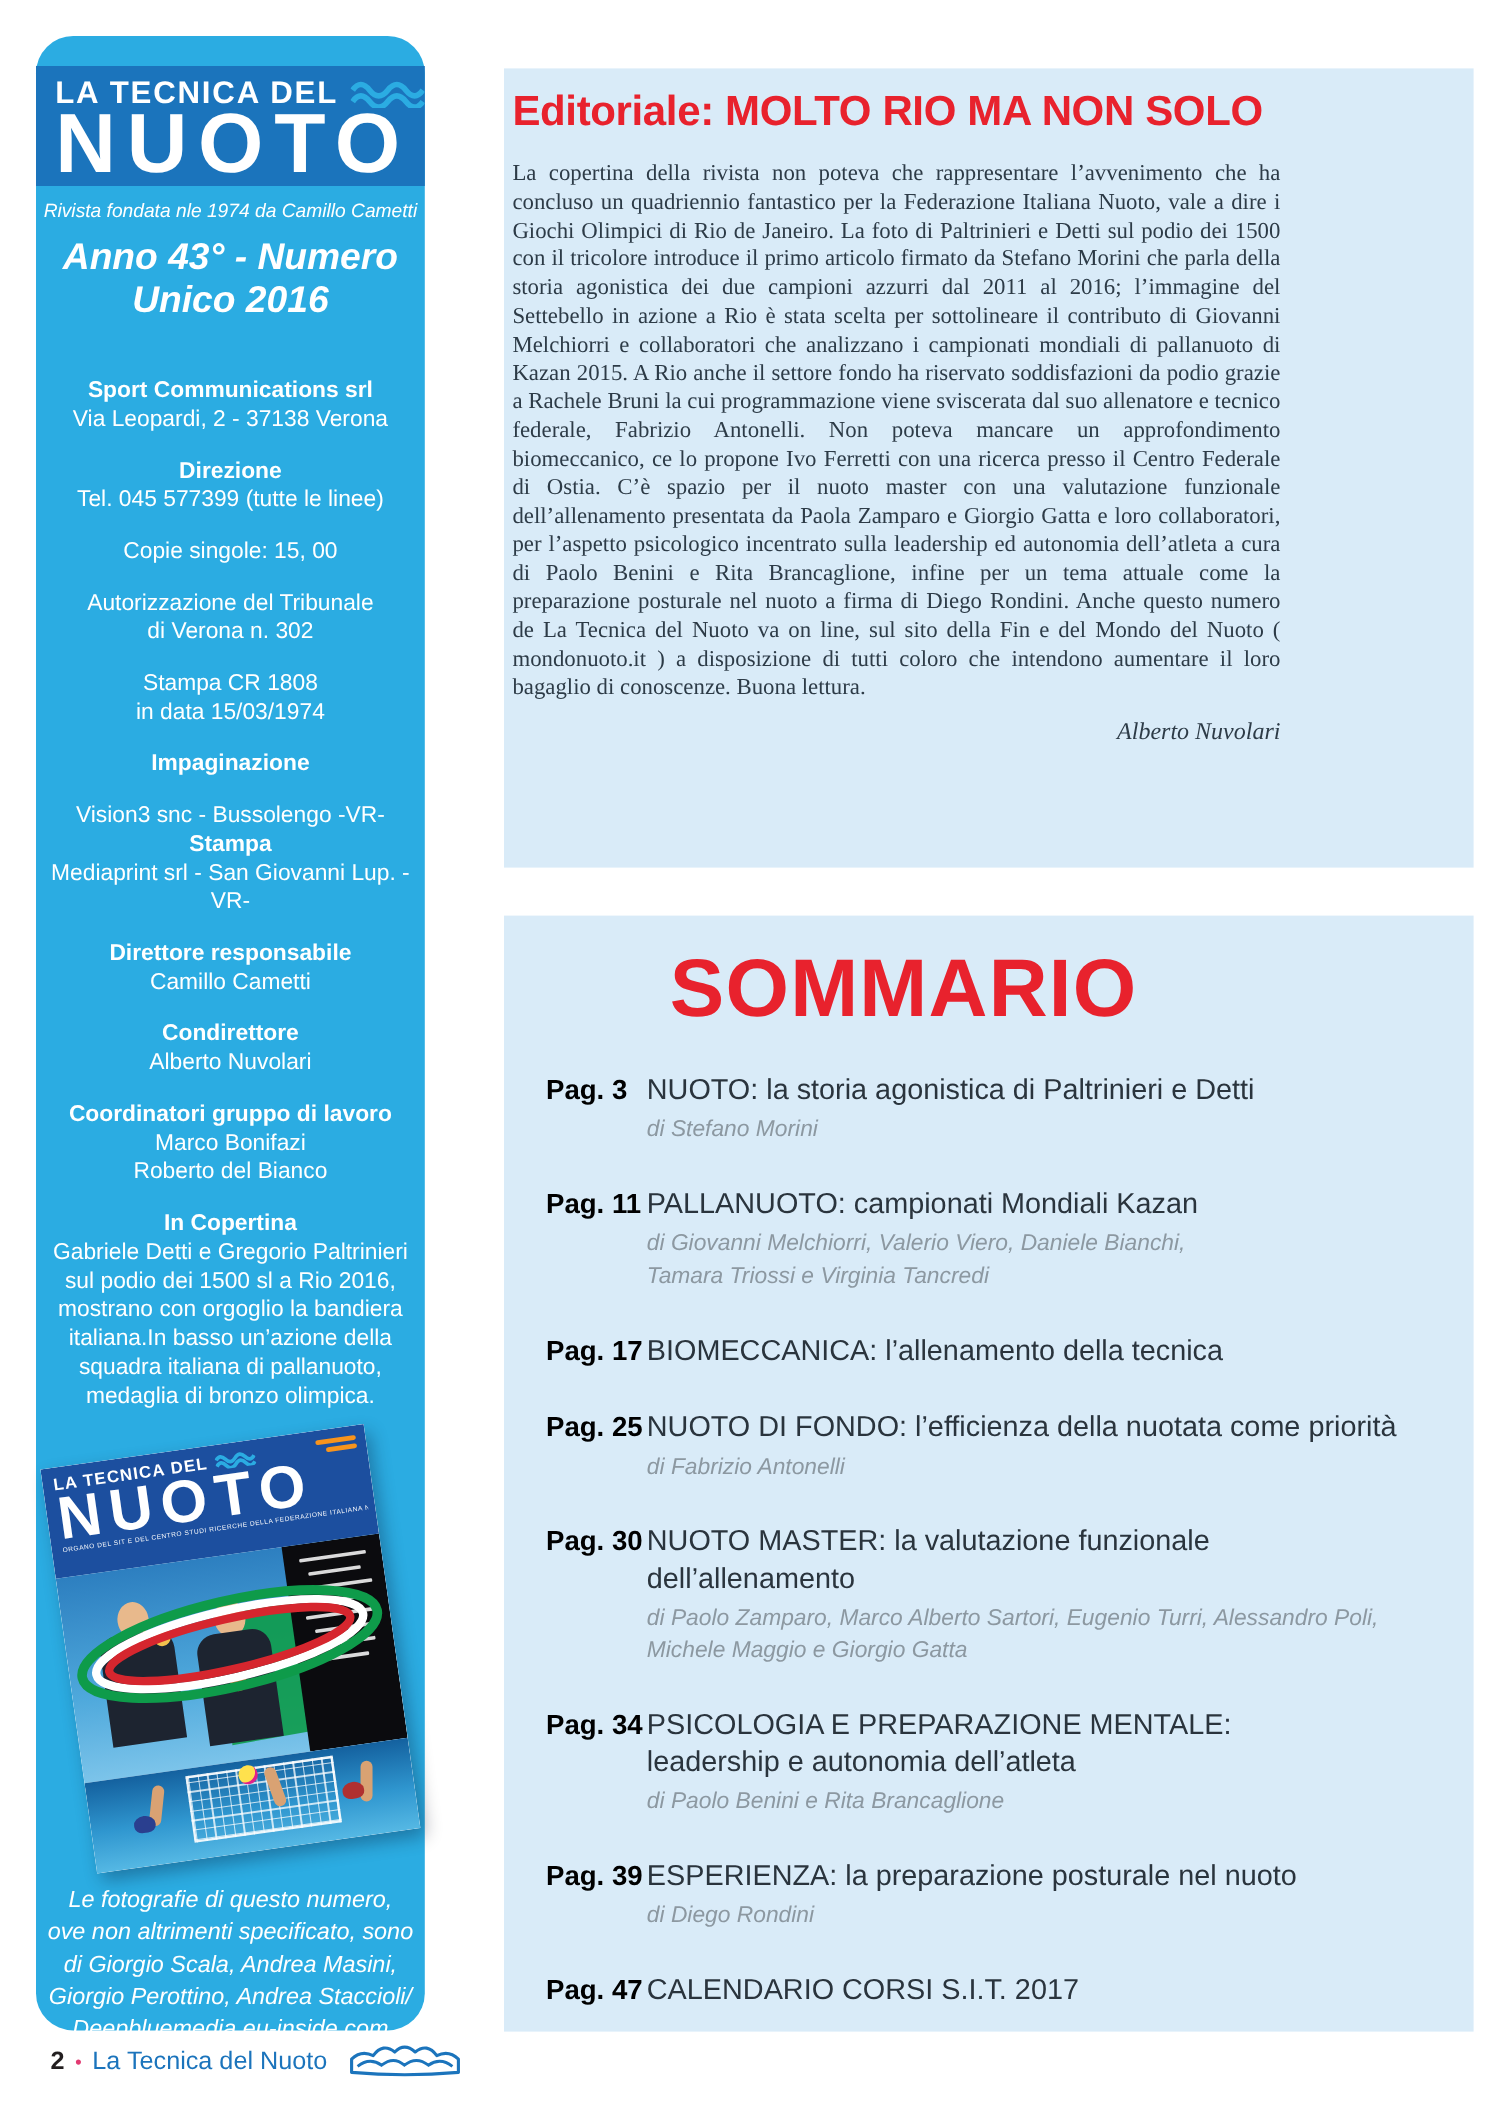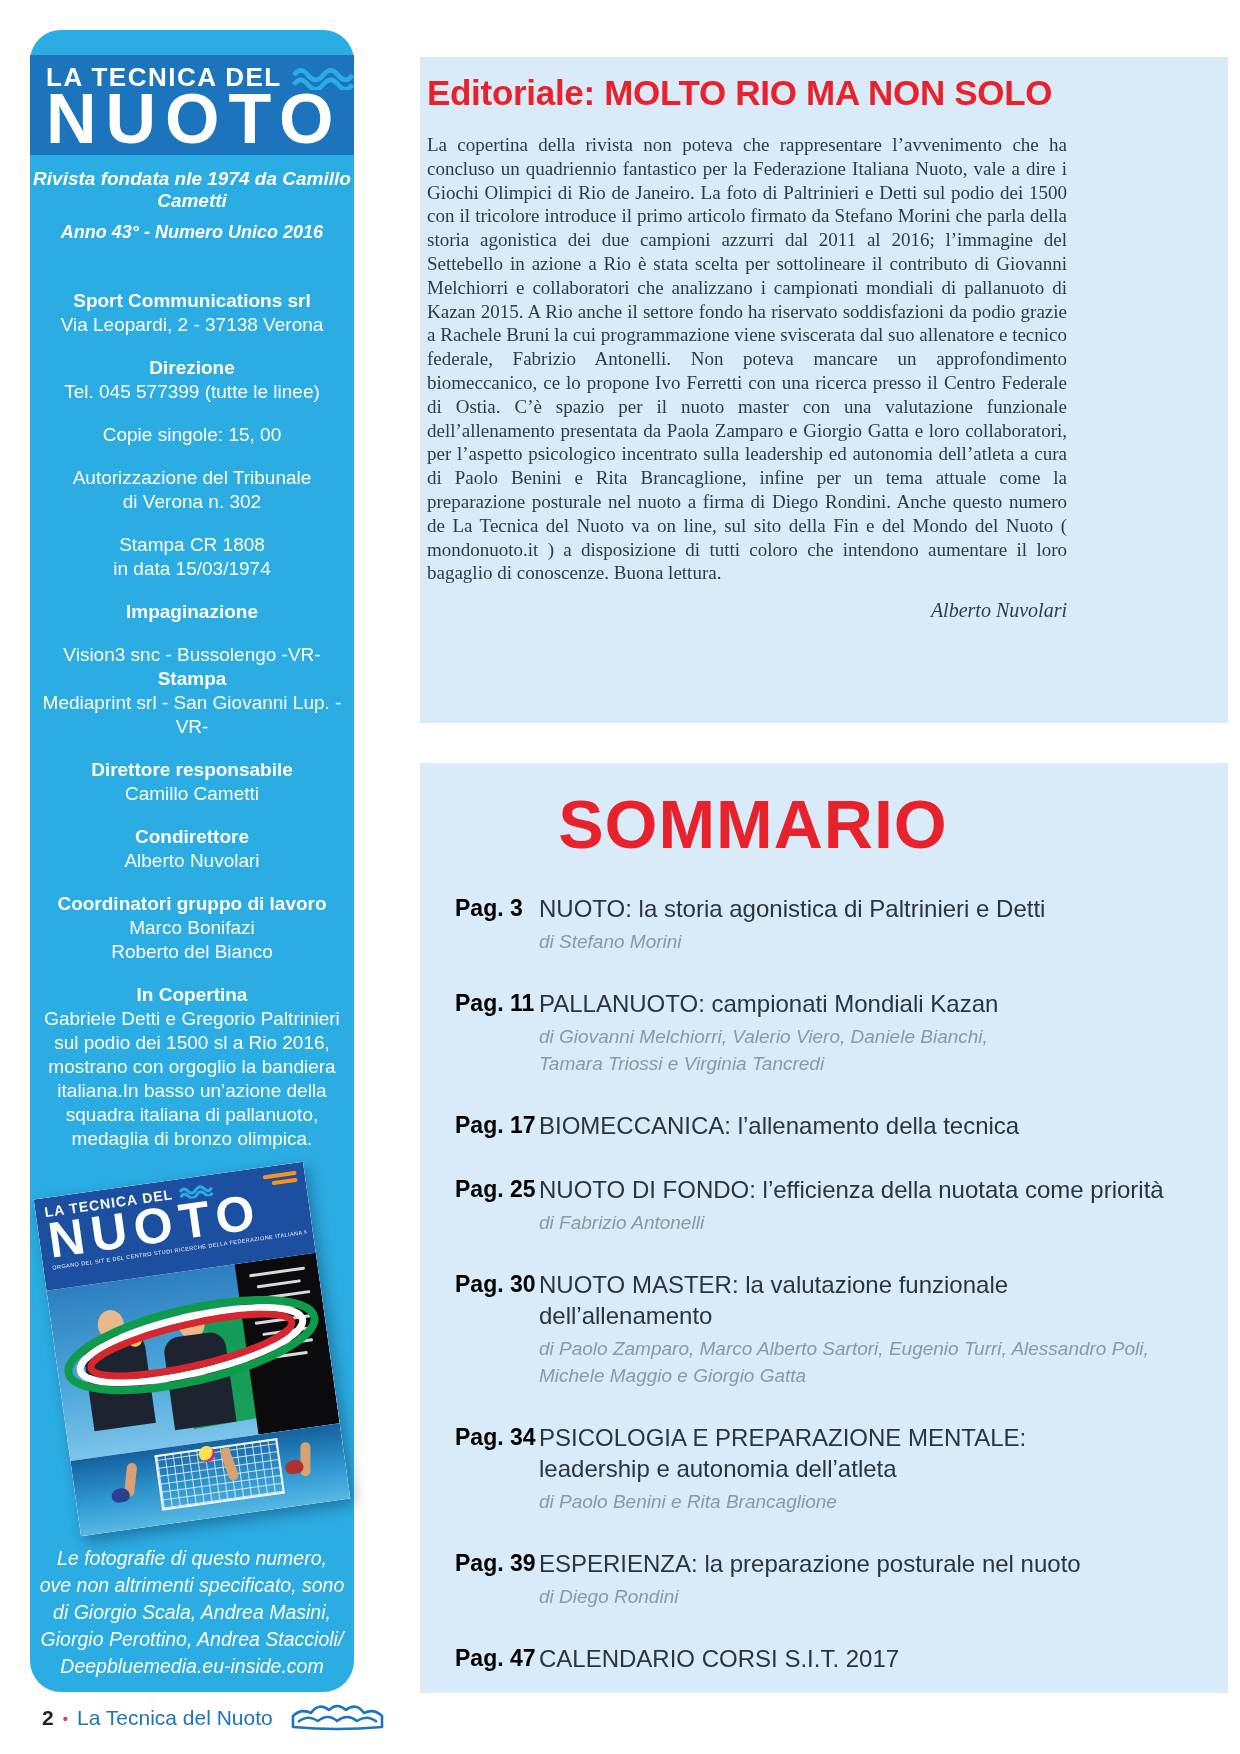--- a/index.html
+++ b/index.html
@@ -17,22 +17,22 @@
     position:absolute;left:30px;top:30px;width:324px;height:1662px;
     background:var(--cyan);color:#fff;text-align:center;border-radius:31px;
   }
   .logo-band{
     margin-top:25px;height:100px;background:var(--band);
     text-align:left;box-sizing:border-box;padding:7px 0 0 16px;overflow:hidden;
   }
   .logo-top-row{display:flex;align-items:center;gap:10px;}
   .logo-top{font-size:26px;font-weight:bold;letter-spacing:1.5px;white-space:nowrap;}
   .logo-main{font-size:70px;font-weight:bold;letter-spacing:9px;line-height:56px;margin-top:-2px;white-space:nowrap;}
-  .founded{margin-top:13px;font-style:italic;font-weight:bold;font-size:19px;}
-  .issue{margin-top:10px;font-style:italic;font-weight:bold;font-size:18px;}
+  .founded{margin-top:13px;font-style:italic;font-weight:normal;font-size:16px;}
+  .issue{margin-top:10px;font-style:italic;font-weight:bold;font-size:31px;}
   .info{margin-top:46px;font-size:19px;line-height:24px;}
   .sb-line.b{font-weight:bold;}
   .sb-line.gap{margin-top:19px;}
   
   .cover{
     margin:28px auto 0;width:272px;height:340px;position:relative;
     transform:rotate(-8deg);background:#fff;
     box-shadow:4px 7px 14px rgba(0,0,30,0.30);overflow:hidden;
   }
   .cover-header{height:92px;background:#1C4F9F;color:#fff;text-align:left;

